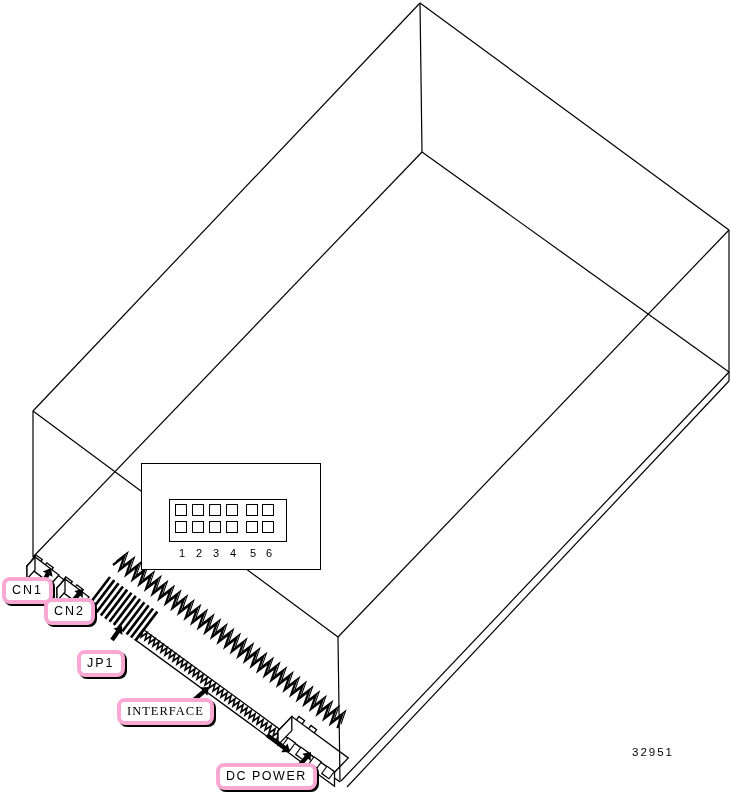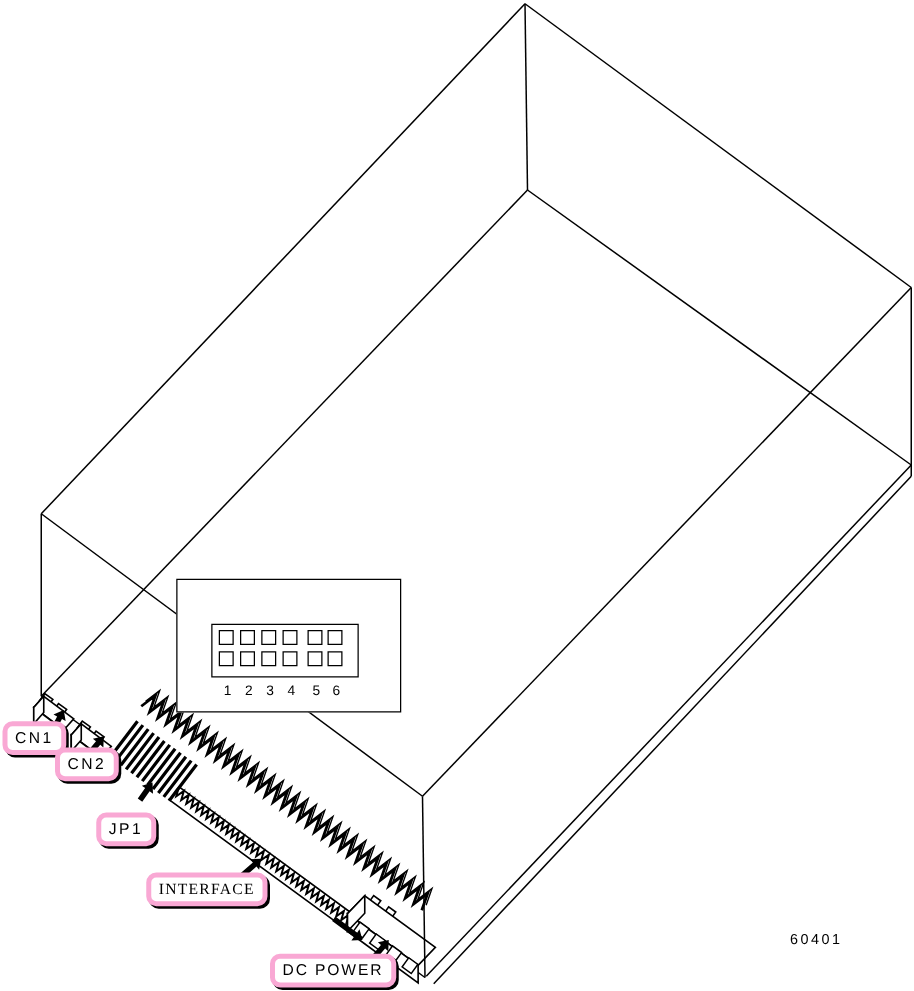--- a/index.html
+++ b/index.html
@@ -131,14 +131,14 @@
       <span class="pin r1 pc5"></span>
     </div>
     <span class="pin-num n0">1</span>
     <span class="pin-num n1">2</span>
     <span class="pin-num n2">3</span>
     <span class="pin-num n3">4</span>
     <span class="pin-num n4">5</span>
     <span class="pin-num n5">6</span>
   </div>
 
-  <div id="figcode">60401</div>
+  <div id="figcode">32951</div>
 </div>
 
 </body></html>

